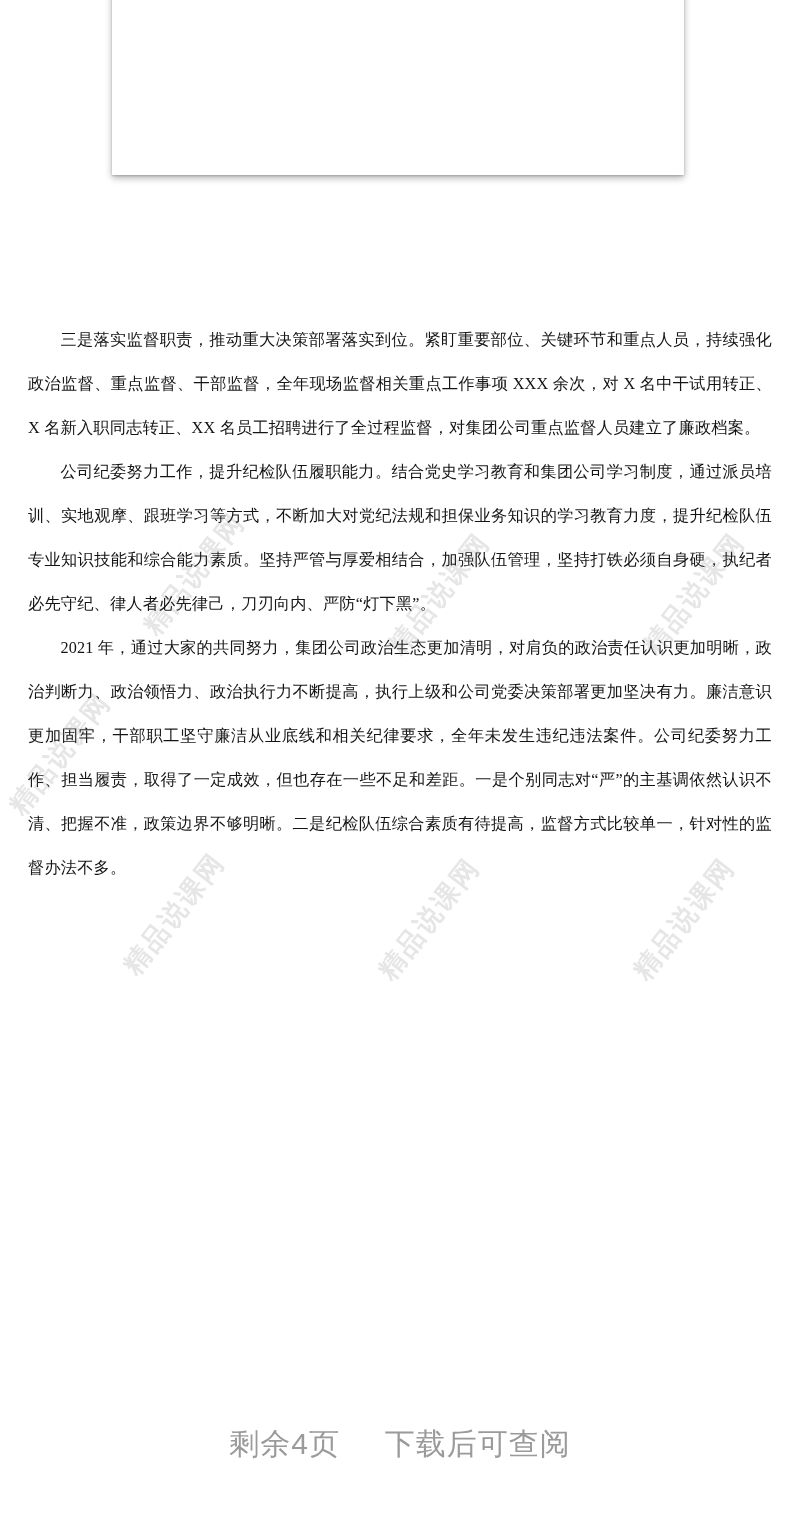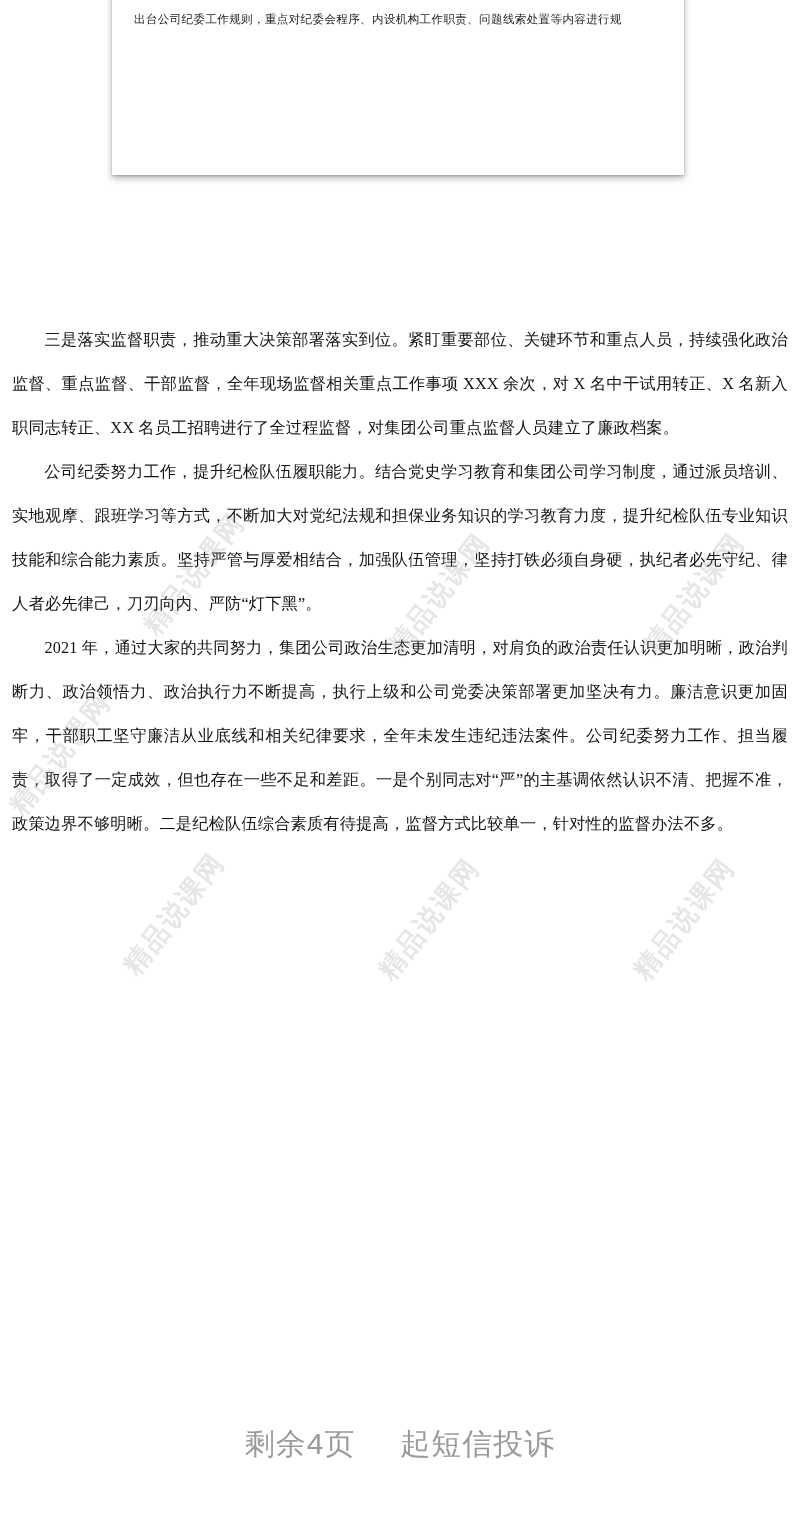--- a/index.html
+++ b/index.html
@@ -40,21 +40,21 @@
     white-space: nowrap;
     font-family: "Liberation Serif", "DejaVu Serif", serif;
   }
 
   
   .doc-body {
     position: absolute;
     left: 0;
     top: 318px;
     width: 800px;
-    padding: 0 12px;
+    padding: 0 28px;
     box-sizing: border-box;
     z-index: 2;
   }
   .para {
     font-size: 16.2px;
     line-height: 44px;
     color: #141414;
     text-align: justify;
     text-align-last: left;
     letter-spacing: 0.2px;
@@ -106,21 +106,20 @@
   .footer-notice .gap {
     display: inline-block;
     width: 26px;
   }
 </style>
 </head>
 <body>
 
 <div class="page-card">
   <div class="card-body">
-    <div class="card-line">出台公司纪委工作规则，重点对纪委会程序、内设机构工作职责、问题线索处置等内容进行规</div>
   </div>
 </div>
 
 <div class="doc-body">
   <p class="para">三是落实监督职责，推动重大决策部署落实到位。紧盯重要部位、关键环节和重点人员，持续强化政治监督、重点监督、干部监督，全年现场监督相关重点工作事项 XXX 余次，对 X 名中干试用转正、X 名新入职同志转正、XX 名员工招聘进行了全过程监督，对集团公司重点监督人员建立了廉政档案。</p>
   <p class="para">公司纪委努力工作，提升纪检队伍履职能力。结合党史学习教育和集团公司学习制度，通过派员培训、实地观摩、跟班学习等方式，不断加大对党纪法规和担保业务知识的学习教育力度，提升纪检队伍专业知识技能和综合能力素质。坚持严管与厚爱相结合，加强队伍管理，坚持打铁必须自身硬，执纪者必先守纪、律人者必先律己，刀刃向内、严防“灯下黑”。</p>
   <p class="para">2021 年，通过大家的共同努力，集团公司政治生态更加清明，对肩负的政治责任认识更加明晰，政治判断力、政治领悟力、政治执行力不断提高，执行上级和公司党委决策部署更加坚决有力。廉洁意识更加固牢，干部职工坚守廉洁从业底线和相关纪律要求，全年未发生违纪违法案件。公司纪委努力工作、担当履责，取得了一定成效，但也存在一些不足和差距。一是个别同志对“严”的主基调依然认识不清、把握不准，政策边界不够明晰。二是纪检队伍综合素质有待提高，监督方式比较单一，针对性的监督办法不多。</p>
 </div>
 
 <div class="wm-layer">
@@ -130,14 +129,14 @@
   <div class="wm" style="left:115px; top:960px;">精品说课网</div>
   <div class="wm" style="left:370px; top:965px;">精品说课网</div>
   <div class="wm" style="left:625px; top:965px;">精品说课网</div>
   <div class="wm" style="left:1px;   top:800px;">精品说课网</div>
 
 </div>
 
 <div class="footer-notice">
   <span>剩余4页</span>
   <span class="gap"></span>
-  <span>起短信投诉</span>
+  <span>下载后可查阅</span>
 </div>
 
 </body></html>

